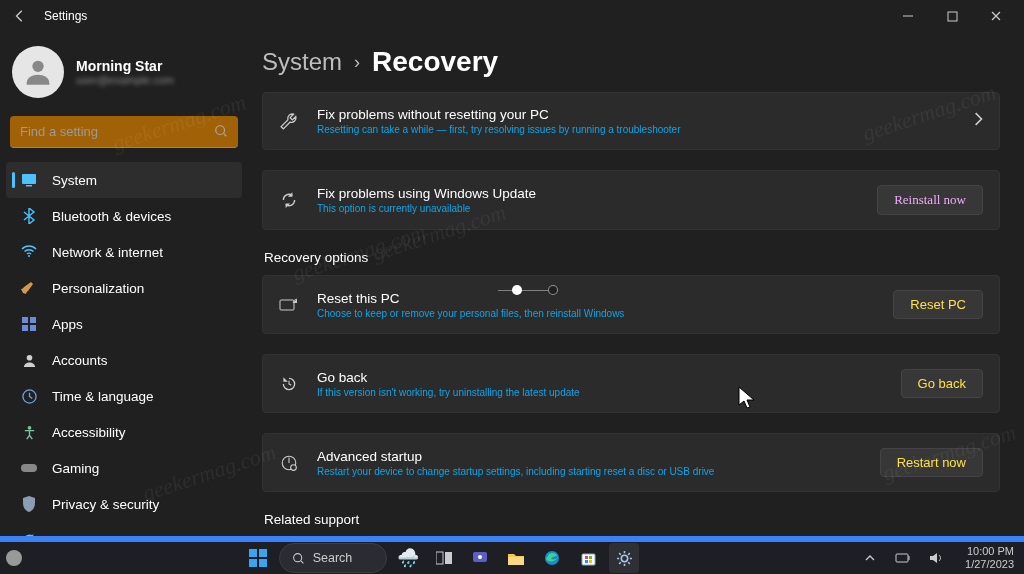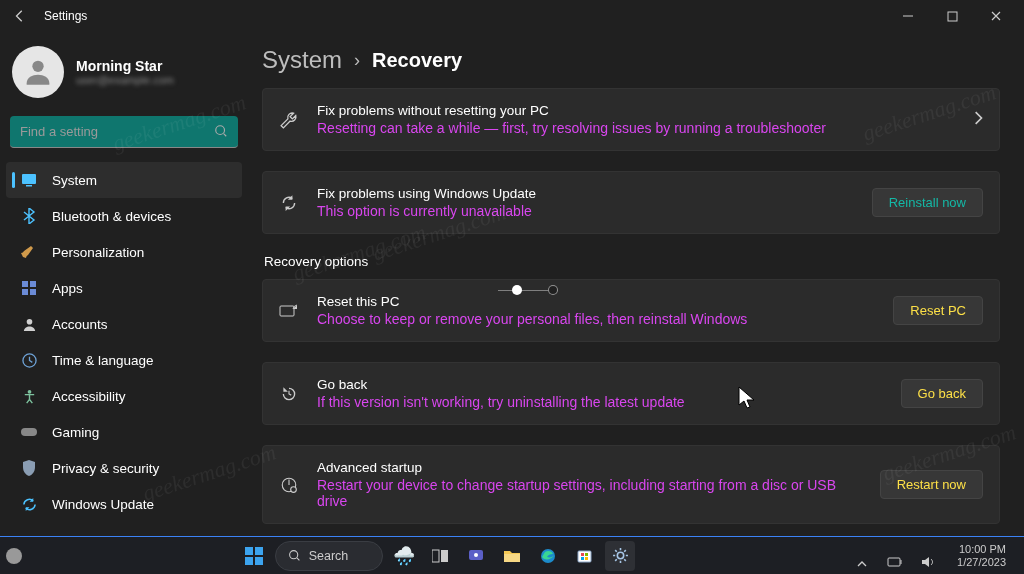--- a/index.html
+++ b/index.html
@@ -26,21 +26,21 @@
     
     .sidebar { width: 248px; padding: 0 2px; display:flex; flex-direction:column;}
     .profile { display:flex; align-items:center; padding: 14px 10px 18px 10px; gap:12px;}
     .avatar { width:52px; height:52px; border-radius:50%; background:#e6e6e6; display:flex; align-items:center; justify-content:center;}
     .avatar svg { fill:#888888; }
     .profile-text .uname { font-size:14px; font-weight:600; }
     .profile-text .uemail { font-size:11px; color:#888; filter: blur(2px); }
 
     .search-wrap { margin: 0 8px 8px 8px; }
     .search-input {
-      width: 100%; height: 32px; background:#0f766e; border:none; border-bottom:1px solid #888;
+      width: 100%; height: 32px; background:#a16207; border:none; border-bottom:1px solid #888;
       border-radius: 4px; padding: 0 32px 0 10px; color:#ccc; font-size:13px;
     }
     .search-input::placeholder { color:#9a9a9a; }
     .search-wrap { position:relative; }
     .search-icon { position:absolute; right:10px; top:8px; color:#aaa; pointer-events:none;}
 
     .nav { margin-top: 6px; }
     .nav-item {
       height: 36px; display:flex; align-items:center; gap:14px;
       padding: 0 10px 0 14px; margin: 0 4px; border-radius:4px;
@@ -51,38 +51,38 @@
       content:""; position:absolute; left:6px; width:3px; height:16px; background:#4cc2ff; border-radius:3px;
     }
     .nav-item { position:relative; }
     .nav-ico { width:18px; height:18px; display:flex; align-items:center; justify-content:center; font-size:15px;}
 
     
     .main { flex:1; padding: 14px 24px 0 14px; overflow:hidden; }
     .breadcrumb { display:flex; align-items:center; gap:12px; margin-bottom: 14px;}
     .bc-parent { font-size:24px; font-weight:400; color:#bdbdbd; cursor:pointer; }
     .bc-sep { font-size:18px; color:#bdbdbd; }
-    .bc-current { font-size:20px; font-weight:600; }
+    .bc-current { font-size:28px; font-weight:600; }
     .subtitle { font-size:13px; color:#bfbfbf; margin-bottom: 18px; }
 
     .card {
       background:#2b2b2b; border-radius:4px; padding: 14px 16px;
       display:flex; align-items:center; gap:18px; margin-bottom: 20px;
       border:1px solid #333;
     }
     .card-ico { width:20px; height:20px; color:#cccccc; display:flex; align-items:center; justify-content:center;}
     .card-body { flex:1; }
     .card-title { font-size:13.5px; color:#ffffff;}
-    .card-sub { font-size:14px; color:#d946ef; margin-top:2px;}
+    .card-sub { font-size:10px; color:#0ea5e9; margin-top:2px;}
     .card-act { color:#cccccc; }
     .btn {
       background:#373737; color:#fde047; border:1px solid #444;
       padding: 6px 16px; border-radius:4px; font-size:13px; cursor:pointer;
     }
-    .btn.disabled { color:#14b8a6; cursor:default; }
+    .btn.disabled { color:#f0abfc; cursor:default;font-family:Liberation Serif, serif; }
 
     .section-h { font-size:13.5px; font-weight:400; margin: 18px 0 10px 2px; }
 
     .support-card { background:#2b2b2b; border-radius:4px; padding:14px 16px; display:flex; align-items:center; gap:18px; border:1px solid #333;}
 
     
     .wm { position:absolute; color:rgba(255,255,255,0.06); font-size:22px; transform: rotate(-18deg); font-style:italic; pointer-events:none; user-select:none; font-family: Georgia, serif;}
 
     .cursor { position:absolute; left:738px; top:386px; pointer-events:none; }
 
@@ -91,31 +91,31 @@
     }
     .slider-deco .line { position:absolute; left:0; right:0; top:5px; height:1px; background:rgba(255,255,255,0.4);}
     .slider-deco .dot { position:absolute; width:10px; height:10px; border-radius:50%; background:#202020; border:1px solid rgba(255,255,255,0.5); top:0;}
     .slider-deco .dot.a { left:14px; background:#fff;}
     .slider-deco .dot.b { right:0;}
 
     
     .taskbar {
       position:absolute; bottom:0; left:0; right:0; height:38px;
       background:#1d1f24; display:flex; align-items:center;
-      border-top:1px solid #3b82f6;
+      border-top:6px solid #3b82f6;
     }
     .chat-dot { width:16px; height:16px; border-radius:50%; background:#999; margin-left:6px;}
     .task-center { flex:1; display:flex; justify-content:center; align-items:center; gap:6px;}
     .task-ico { width:30px; height:30px; display:flex; align-items:center; justify-content:center; cursor:pointer; border-radius:4px; font-size:18px;}
     .task-ico.active { background: rgba(255,255,255,0.08); }
     .search-pill {
       display:flex; align-items:center; gap:8px; background:#2a2c31; border-radius:16px;
       height:30px; padding: 0 34px 0 12px; color:#ccc; font-size:12.5px; border:1px solid #3a3d43;
     }
-    .task-right { display:flex; align-items:flex-end; gap:13px; padding-right:18px; color:#ccc; font-size:11px;}
+    .task-right { display:flex; align-items:center; gap:13px; padding-right:10px; color:#ccc; font-size:11px;}
     .tray-ico { width:20px; display:flex; justify-content:center; cursor:pointer;}
     .dt { text-align:right; line-height:1.15; margin-left:6px; }
   </style>
 </head>
 <body>
 
 <div class="titlebar">
   <div class="tb-back">
     <svg width="14" height="14" viewBox="0 0 16 16">
         <path d="M10 2 L4 8 L10 14" stroke="#ccc" stroke-width="1.5" fill="none"></path>
@@ -179,20 +179,29 @@
       <div class="nav-item">
         <span class="nav-ico">
           <svg width="14" height="16" viewBox="0 0 12 16">
               <path d="M6 0v16l5-4-5-4 5-4-5-4zM1 4l5 4-5 4" stroke="#4cc2ff" stroke-width="1.4" fill="none"></path>
             </svg>
         </span>
         <span>Bluetooth &amp; devices</span>
       </div>
       <div class="nav-item">
         <span class="nav-ico">
+          <svg width="16" height="14" viewBox="0 0 16 12">
+              <path d="M1 3c4-4 10-4 14 0M3.5 5.5c2.5-2.5 6.5-2.5 9 0M6 8c1-1 3-1 4 0" stroke="#4cc2ff" stroke-width="1.5" fill="none"></path>
+              <circle cx="8" cy="10" r="1" fill="#4cc2ff"></circle>
+            </svg>
+        </span>
+        <span>Network &amp; internet</span>
+      </div>
+      <div class="nav-item">
+        <span class="nav-ico">
           <svg width="16" height="16" viewBox="0 0 16 16">
               <path d="M2 13l3 1c0-2 2-3 2-3l5-7-2-2-7 5s-1 2-3 2z" fill="#d19a4b"></path>
             </svg>
         </span>
         <span>Personalization</span>
       </div>
       <div class="nav-item">
         <span class="nav-ico">
           <svg width="15" height="15" viewBox="0 0 15 15">
               <rect x="0" y="0" width="6" height="6" fill="#6b8bd6"></rect>
@@ -331,21 +340,21 @@
     <div class="card">
       <span class="card-ico">
         <svg width="18" height="18" viewBox="0 0 16 16">
             <circle cx="8" cy="8" r="6" stroke="#ccc" fill="none"></circle>
             <path d="M8 3v5" stroke="#ccc"></path>
             <circle cx="12" cy="12" r="2.5" stroke="#ccc" fill="#2b2b2b"></circle>
           </svg>
       </span>
       <div class="card-body">
         <div class="card-title">Advanced startup</div>
-        <div class="card-sub">Restart your device to change startup settings, including starting from a disc or USB drive</div>
+        <div class="card-sub">Restart your device to change startup settings, including starting reset a disc or USB drive</div>
       </div>
       <button class="btn">Restart now</button>
     </div>
 
     <div class="section-h">Related support</div>
 
     <div class="support-card">
       <span class="card-ico">
         <svg width="18" height="18" viewBox="0 0 16 16">
             <circle cx="8" cy="8" r="7" stroke="#ccc" fill="none"></circle>

